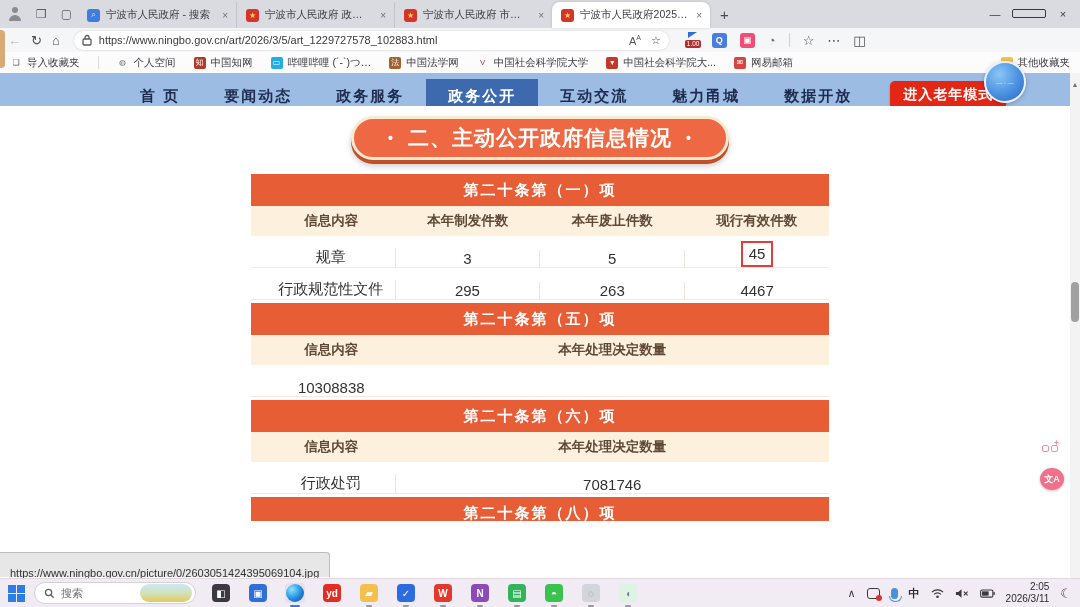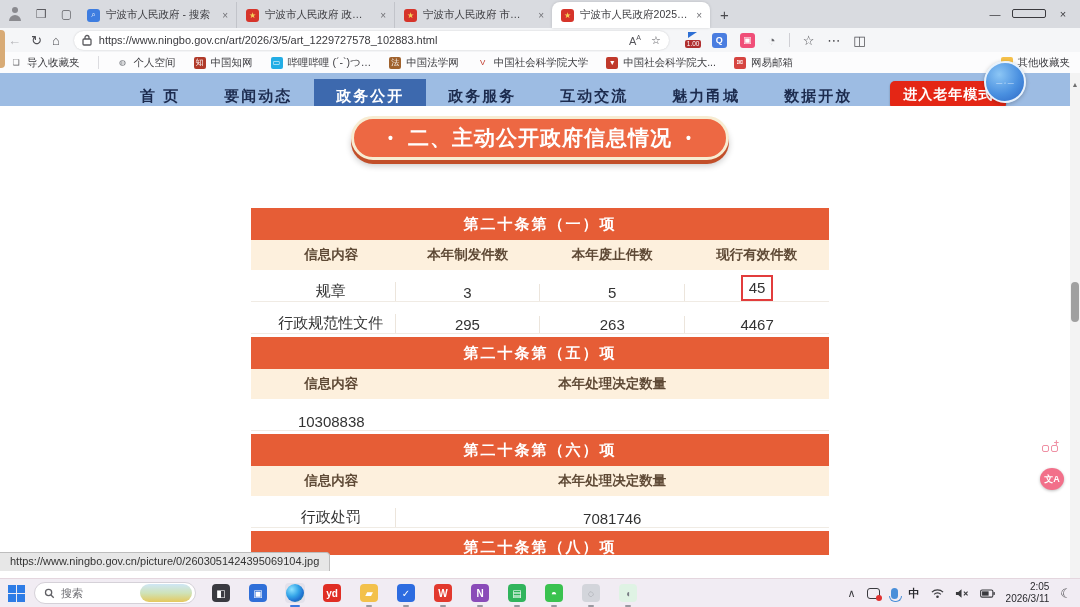--- a/index.html
+++ b/index.html
@@ -69,36 +69,36 @@
                   border:2px solid #e8f2fc; z-index:6; box-shadow:0 1px 4px rgba(0,0,0,.25); }
   .float-widget::after { content:"— ◦ —"; color:#eaf4ff; font-size:6px; display:block; text-align:center; margin-top:17px; }
 
   
   .content { position:absolute; top:106px; left:0; right:0; height:472px; background:#fff; overflow:hidden; }
   .heading-pill { margin:10px auto 0; width:378px; height:44px; background:#ed6843; border:3px solid #f7ecd2;
                   border-radius:24px; display:flex; align-items:center; justify-content:center; gap:14px;
                   color:#fff; font-size:21px; font-weight:bold; letter-spacing:1px;
                   box-shadow:0 4px 0 #c24f2a, 0 6px 6px rgba(0,0,0,.2); }
   .heading-pill .dot { font-size:14px; }
-  .tables { width:578px; margin:48px auto 0; }
+  .tables { width:578px; margin:14px auto 0; }
   .tbl + .tbl { margin-top:3px; }
   .tbl-title { height:32px; background:#e65d36; color:#fff; font-size:15px; font-weight:bold;
                display:flex; align-items:center; justify-content:center; letter-spacing:2px; }
   .tbl-sub { height:30px; background:#fdf0dd; display:flex; }
   .tbl-sub .cell { color:#5f4a36; font-weight:bold; font-size:13.5px; }
   .tbl-row { height:32px; background:#fff; display:flex; border-bottom:1px solid #f0ebe4;align-items:flex-end; }
   .cell { flex:1; display:flex; align-items:center; justify-content:center; font-size:15px; color:#333; }
   .cell:first-child { flex:0 0 25%;padding-left:16px; }
   .tbl-row .cell { border-right:1px solid #ece5dc; }
   .tbl-row .cell:last-child { border-right:none; }
   .tbl.partial { height:24px; overflow:hidden; }
   .redbox { border:2px solid #e23c3c; padding:0 6px; line-height:22px; }
 
   .status-tip { position:absolute; left:0; top:446px; height:19px; background:#e7e7e7; border:1px solid #bdbdbd;
-                border-left:none; border-bottom:none; border-radius:0 4px 0 0; padding:0 10px; font-size:11px;
+                border-left:none; border-bottom:none; border-radius:0 4px 0 0; padding:12px 10px; font-size:11px;
                 color:#333; line-height:17px; z-index:8; white-space:nowrap; }
 
   
   .scrollcol { position:absolute; top:73px; right:0; width:10px; height:505px; background:#f3f3f3; z-index:4; }
   .scroll-up { display:block; text-align:center; color:#6f6f6f; font-size:7px; padding-top:8px; }
   .scroll-thumb { position:absolute; top:209px; left:1px; width:8px; height:40px; background:#a0a0a0; border-radius:4px; }
 
   
   .collect-float { position:absolute; top:440px; right:20px; width:18px; height:16px; z-index:7; }
   .collect-float i { position:absolute; border:1.5px solid #ef8fa3; border-radius:2px; }
@@ -248,22 +248,22 @@
       <span class="bm-spacer"></span>
       <span class="bm">
         <span class="bm-ic" style="background: rgb(246, 193, 74);">▱</span>
         <span>其他收藏夹</span>
       </span>
     </div>
 
   <div class="nav" id="nav">
       <span class="nav-item">首 页</span>
       <span class="nav-item">要闻动态</span>
+      <span class="nav-item">政务服务</span>
       <span class="nav-item active">政务公开</span>
-      <span class="nav-item">政务服务</span>
       <span class="nav-item">互动交流</span>
       <span class="nav-item">魅力甬城</span>
       <span class="nav-item">数据开放</span>
       <button class="senior-btn">进入老年模式</button>
     </div>
   <div class="float-widget"></div>
 
   <div class="content">
     <div class="heading-pill">
       <span class="dot">•</span>

